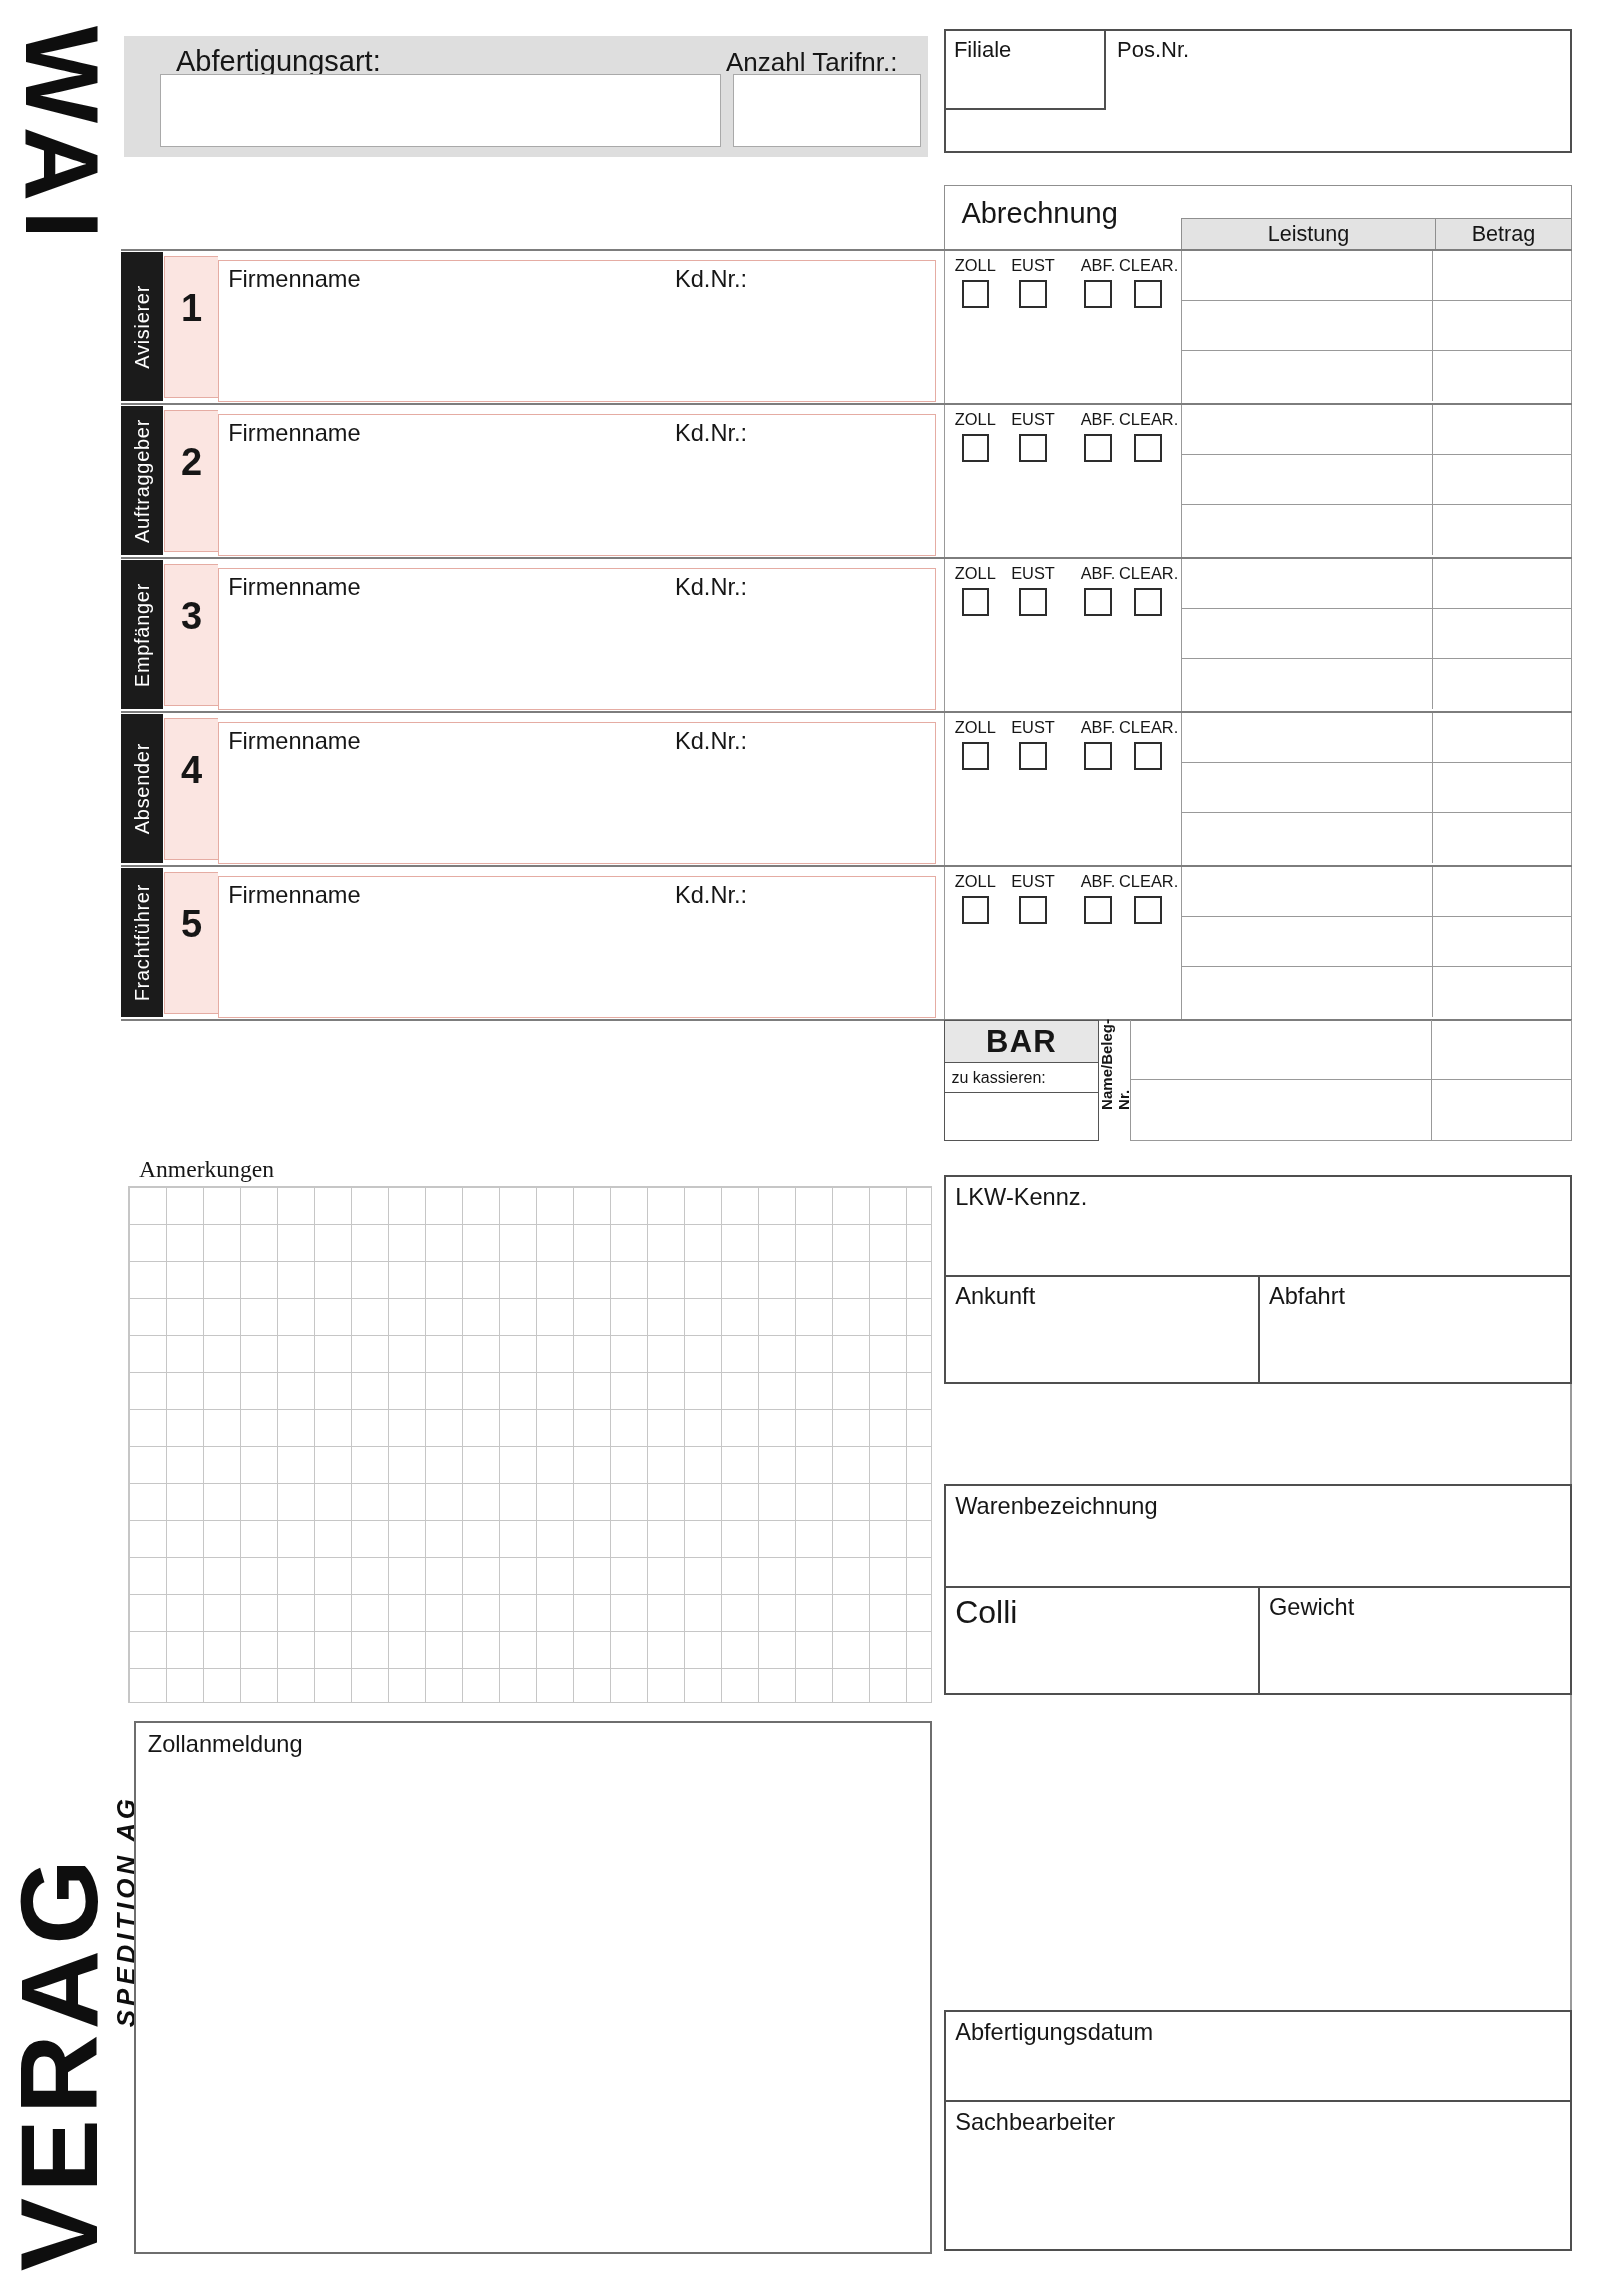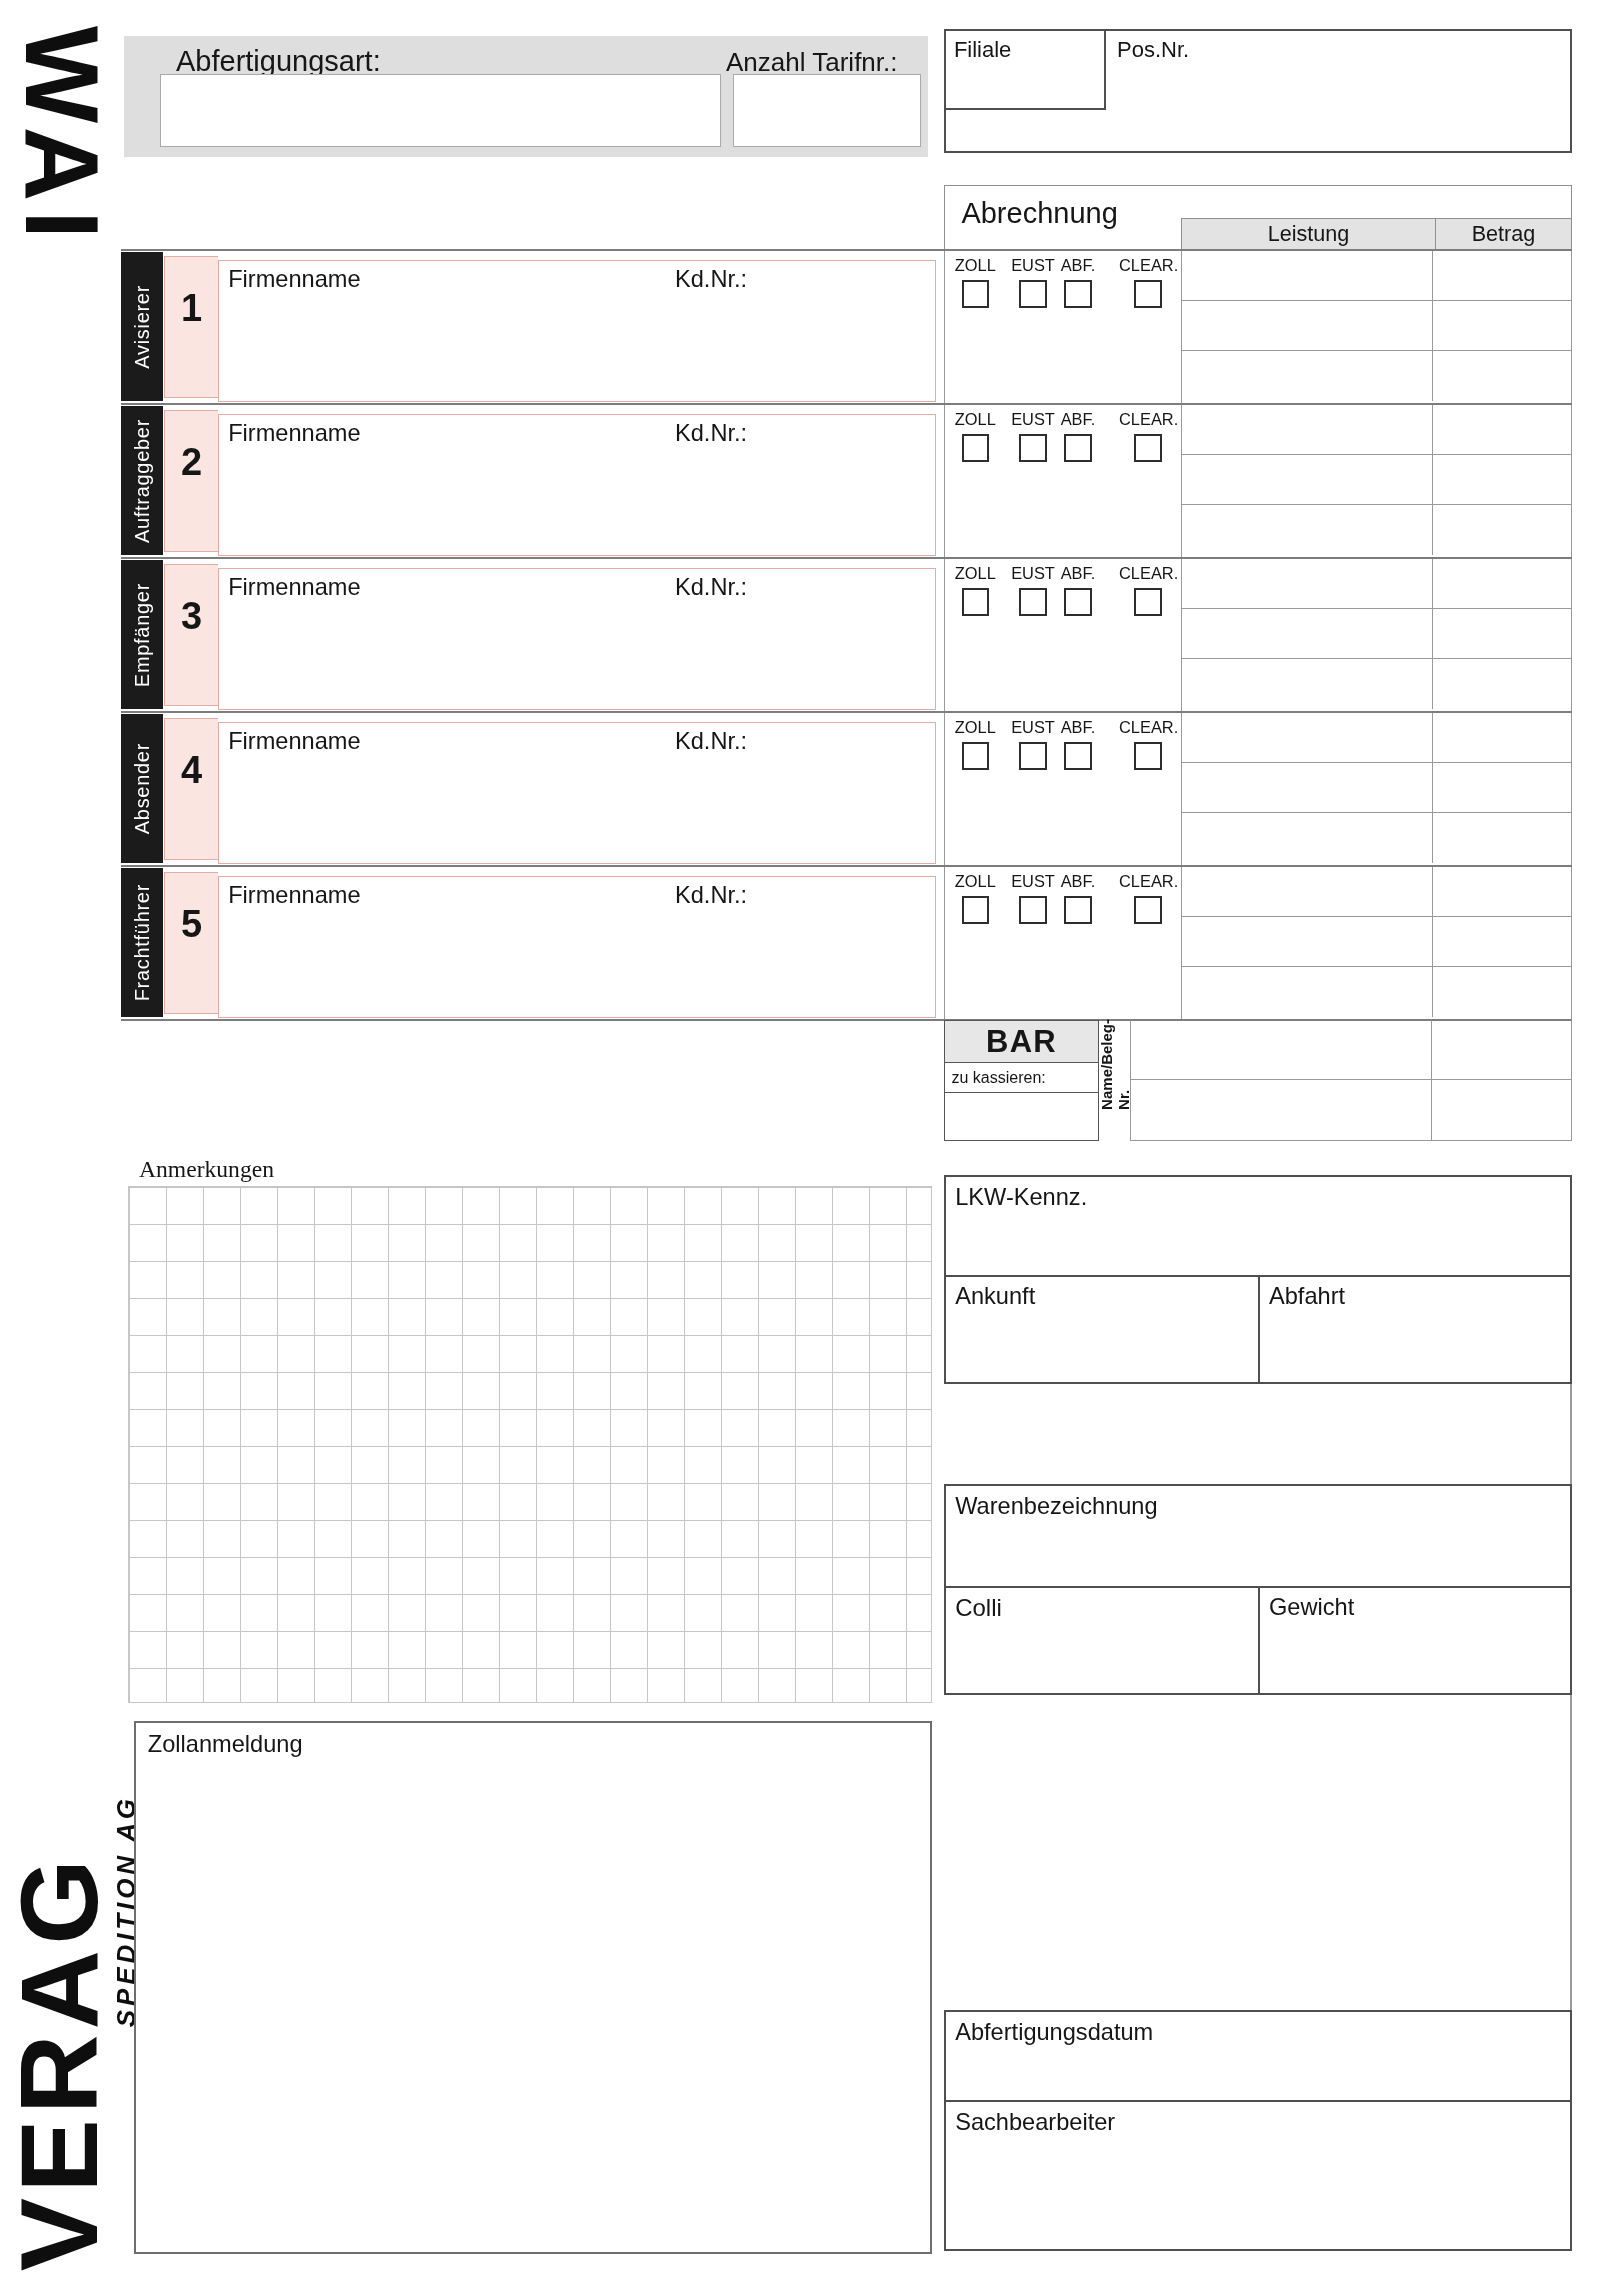--- a/index.html
+++ b/index.html
@@ -44,21 +44,21 @@
   .strip { position:absolute; left:0; top:1.3px; width:42px; height:149px; background:#1b1b1b; display:flex; align-items:center; justify-content:center; }
   .strip-text { color:#fff; font-size:20px; letter-spacing:0.7px; }
   .band { position:absolute; left:43px; top:4.6px; width:54px; height:142px; background:#fbe5e1; border:1.3px solid #e5aca3; border-right:none; }
   .num { display:block; text-align:center; margin-top:30px; font-size:38px; font-weight:bold; }
   .firm { position:absolute; left:97px; top:9px; width:718px; height:142px; background:#fff; border:1.3px solid #e5aca3; }
   .firm-label { position:absolute; left:9.2px; top:5.2px; font-size:23.6px; }
   .kdnr-label { position:absolute; left:456px; top:5.2px; font-size:23.6px; }
   .checks { position:absolute; left:823px; top:0; bottom:0; width:237px; border-left:1.3px solid #999; }
   .cb-col { position:absolute; top:5.2px; width:58px; text-align:center; }
   .cb-col:nth-child(1){ left:1.3px; } .cb-col:nth-child(2){ left:59px; }
-  .cb-col:nth-child(3){ left:104px;text-align:center; } .cb-col:nth-child(4){ left:174px; }
+  .cb-col:nth-child(3){ left:124px;text-align:center; } .cb-col:nth-child(4){ left:174px; }
   .cb-label { display:block; font-size:16.4px; }
   .cb-box { display:block; width:27.5px; height:27.5px; border:2px solid #2d2d2d; background:#fff; margin:5.2px auto 0; }
   .fees { position:absolute; left:1060px; top:0; bottom:0; width:391px; border-left:1.3px solid #999; border-right:1.3px solid #999; }
   .fee-row { display:flex; height:50px; border-bottom:1.3px solid #999; }
   .fee-row:last-child { border-bottom:none; }
   .fee-cell-l { width:251px; border-right:1.3px solid #999; }
   .fee-cell-r { flex:1; }
 
   
   #bar-section { left:944px; top:1020px; width:628px; height:89px; }
@@ -87,21 +87,21 @@
   .box-label { position:absolute; left:9.2px; top:6.5px; font-size:23.6px; }
   #lkw-box { left:944px; top:1175px; width:628px; height:209px; }
   #lkw-divider-h { position:absolute; left:0; right:0; top:98px; height:2px; background:#4f4f4f; }
   #lkw-divider-v { position:absolute; left:312px; top:98px; bottom:0; width:2px; background:#4f4f4f; }
   #ankunft-label { position:absolute; left:9.2px; top:106px; font-size:23.6px; }
   #abfahrt-label { position:absolute; left:323px; top:106px; font-size:23.6px; }
 
   #waren-box { left:944px; top:1484px; width:628px; height:211px; }
   #waren-divider-h { position:absolute; left:0; right:0; top:100px; height:2px; background:#4f4f4f; }
   #waren-divider-v { position:absolute; left:312px; top:100px; bottom:0; width:2px; background:#4f4f4f; }
-  #colli-label { position:absolute; left:9.2px; top:108px; font-size:24px; }
+  #colli-label { position:absolute; left:9.2px; top:108px; font-size:32px; }
   #gewicht-label { position:absolute; left:323px; top:108px; font-size:23.6px; }
 
   #rline1 { left:1570px; top:1384px; width:2px; height:100px; background:#9a9a9a; }
   #rline2 { left:1570px; top:1695px; width:2px; height:315px; background:#9a9a9a; }
 
   #datum-box { left:944px; top:2010px; width:628px; height:241px; }
   #datum-divider-h { position:absolute; left:0; right:0; top:88px; height:2px; background:#4f4f4f; }
   #sach-label { position:absolute; left:9.2px; top:97px; font-size:23.6px; }
 
   

